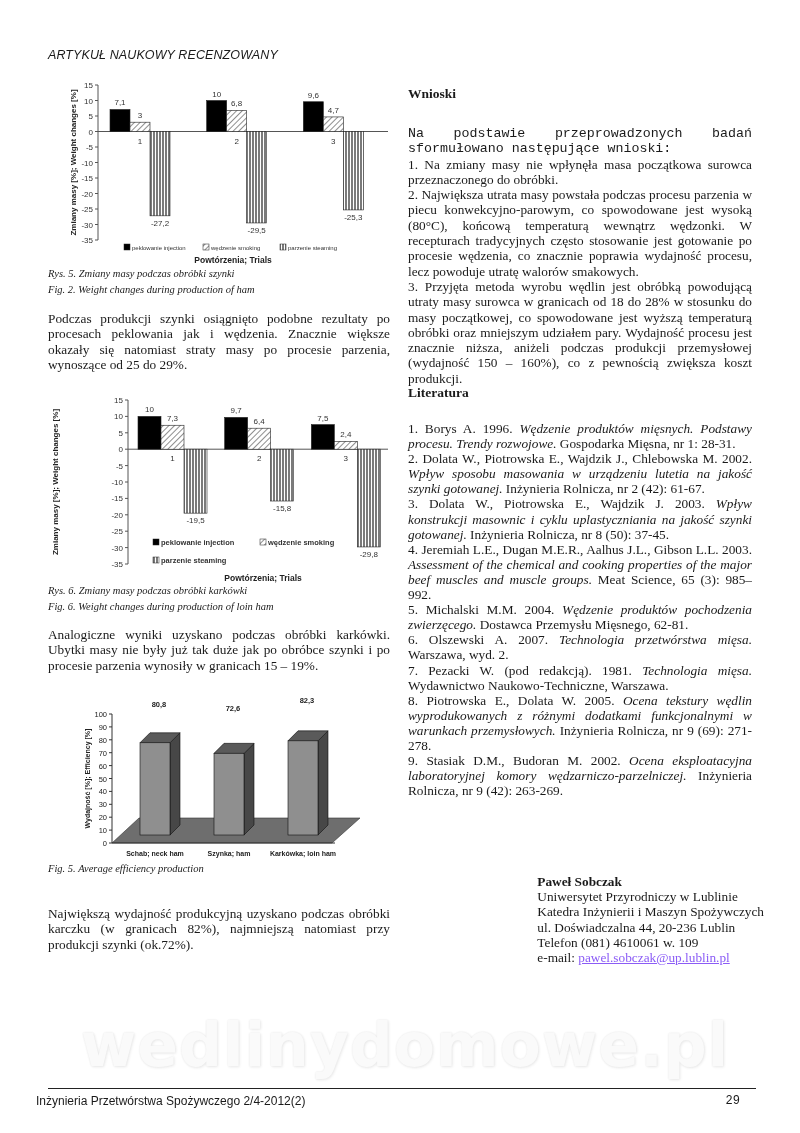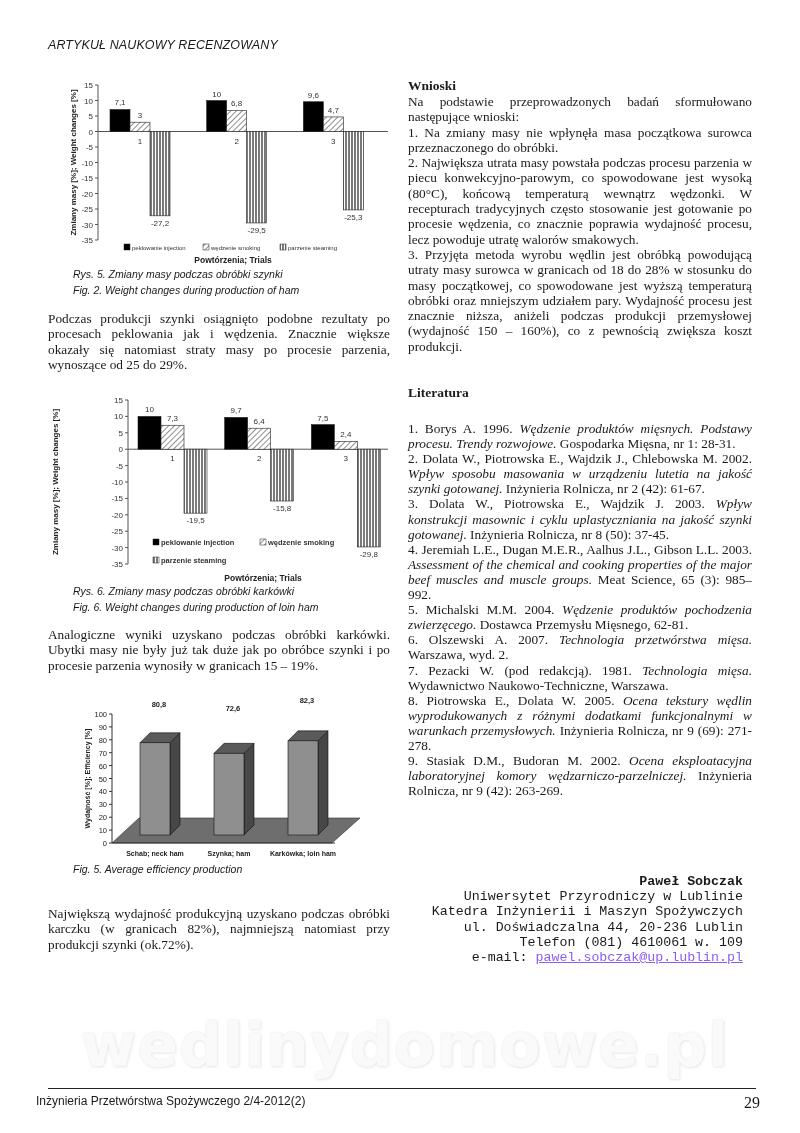--- a/index.html
+++ b/index.html
@@ -1,32 +1,32 @@
 <!DOCTYPE html>
 <html><head>
   <meta charset="utf-8">
   <style>
     html, body { margin: 0; padding: 0; background: #fff; }
     body { width: 800px; height: 1133px; position: relative; overflow: hidden; color: #1a1a1a; }
-    .running-head { position: absolute; left: 48px; top: 38px; font-family: "Liberation Sans", sans-serif; font-style: italic; font-size: 12.5px; letter-spacing: 0.1px; }
+    .running-head { position: absolute; left: 48px; top: 48px; font-family: "Liberation Sans", sans-serif; font-style: italic; font-size: 12.5px; letter-spacing: 0.1px; }
     .col { position: absolute; }
     .left { left: 48px; width: 342px; }
     .right { left: 408px; width: 344px; }
     p.body { margin: 0; font-family: "Liberation Serif", serif; font-size: 13.3px; line-height: 15.3px; text-align: justify; }
-    .caption { font-family: Liberation Sans, sans-serif; font-style: italic; font-size: 10.5px; line-height: 16px; margin-left: 25px; }
+    .caption { font-family: Liberation Serif, serif; font-style: italic; font-size: 10.5px; line-height: 16px; }
     h3 { margin: 0; font-family: "Liberation Serif", serif; font-weight: bold; font-size: 13.5px; }
     .ref-item { font-family: "Liberation Serif", serif; font-size: 13.3px; line-height: 15.1px; text-align: justify; }
     .ref-item i { font-style: italic; }
-    .author { position: absolute; right: 57px; top: 874px; text-align: right; font-family: Liberation Mono, monospace; font-size: 13.3px; line-height: 15.2px; }
+    .author { position: absolute; right: 36px; top: 874px; text-align: left; font-family: Liberation Serif, serif; font-size: 13.3px; line-height: 15.2px; }
     .author .name { font-weight: bold; }
     .author a { color: #8b5cf6; text-decoration: underline; }
     .watermark { position: absolute; left: 80px; top: 1010px; width: 650px; text-align: center; font-family: "DejaVu Sans", sans-serif; font-weight: bold; font-size: 60px; color: #fafafa; text-shadow: 0 0 2px #e8e8e8, 1px 1px 3px #eaeaea; letter-spacing: 1px; }
     .footer-rule { position: absolute; left: 48px; right: 44px; top: 1088px; border-top: 1px solid #222; }
     .footer-left { position: absolute; left: 36px; top: 1094px; font-family: "Liberation Sans", sans-serif; font-size: 12px; }
-    .footer-right { position: absolute; right: 40px; top: 1094px; font-family: Liberation Serif, serif; font-size: 16px; }
+    .footer-right { position: absolute; right: 60px; top: 1094px; font-family: Liberation Mono, monospace; font-size: 12px; }
     svg text { font-family: "Liberation Sans", sans-serif; }
   </style>
 </head>
 <body>
 
 <div class="running-head">ARTYKUŁ NAUKOWY RECENZOWANY</div>
 
 <div class="col" style="left:48px; top:78px; width:345px; height:190px;">
   <svg id="chart1" width="345" height="190">
       <defs>
@@ -225,23 +225,23 @@
     </svg>
 </div>
 <div class="col left caption" style="top:861px;">
   <div>Fig. 5. Average efficiency production</div>
 </div>
 
 <div class="col left" style="top:906px;">
   <p class="body">Największą wydajność produkcyjną uzyskano podczas obróbki karczku (w granicach 82%), najmniejszą natomiast przy produkcji szynki (ok.72%).</p>
 </div>
 
-<div class="col right" style="top:78px;">
+<div class="col right" style="top:86px;">
   <h3>Wnioski</h3>
-  <p class="body" style="margin-top:0;">Na podstawie przeprowadzonych badań sformułowano następujące wnioski:</p>
+  <p class="body" style="margin-top:24px;font-family:Liberation Mono, monospace;">Na podstawie przeprowadzonych badań sformułowano następujące wnioski:</p>
   <p class="body">1.  Na zmiany masy nie wpłynęła masa początkowa surowca przeznaczonego do obróbki.</p>
   <p class="body">2.  Największa utrata masy powstała podczas procesu parzenia w piecu konwekcyjno-parowym, co spowodowane jest wysoką (80°C), końcową temperaturą wewnątrz wędzonki. W recepturach tradycyjnych często stosowanie jest gotowanie po procesie wędzenia, co znacznie poprawia wydajność procesu, lecz powoduje utratę walorów smakowych.</p>
   <p class="body">3.  Przyjęta metoda wyrobu wędlin jest obróbką powodującą utraty masy surowca w granicach od 18 do 28% w stosunku do masy początkowej, co spowodowane jest wyższą temperaturą obróbki oraz mniejszym udziałem pary. Wydajność procesu jest znacznie niższa, aniżeli podczas produkcji przemysłowej (wydajność 150 – 160%), co z pewnością zwiększa koszt produkcji.</p>
 </div>
 
 <div class="col right" style="top:385px;">
   <h3>Literatura</h3>
   <div id="refs" style="margin-top:20px;">
       <div class="ref-item"><span>1.  Borys A. 1996. </span><i>Wędzenie produktów mięsnych. Podstawy procesu. Trendy rozwojowe.</i><span> Gospodarka Mięsna, nr 1: 28-31.</span></div>
       <div class="ref-item"><span>2.  Dolata W., Piotrowska E., Wajdzik J., Chlebowska M. 2002. </span><i>Wpływ sposobu masowania w urządzeniu lutetia na jakość szynki gotowanej.</i><span> Inżynieria Rolnicza, nr 2 (42): 61-67.</span></div>

